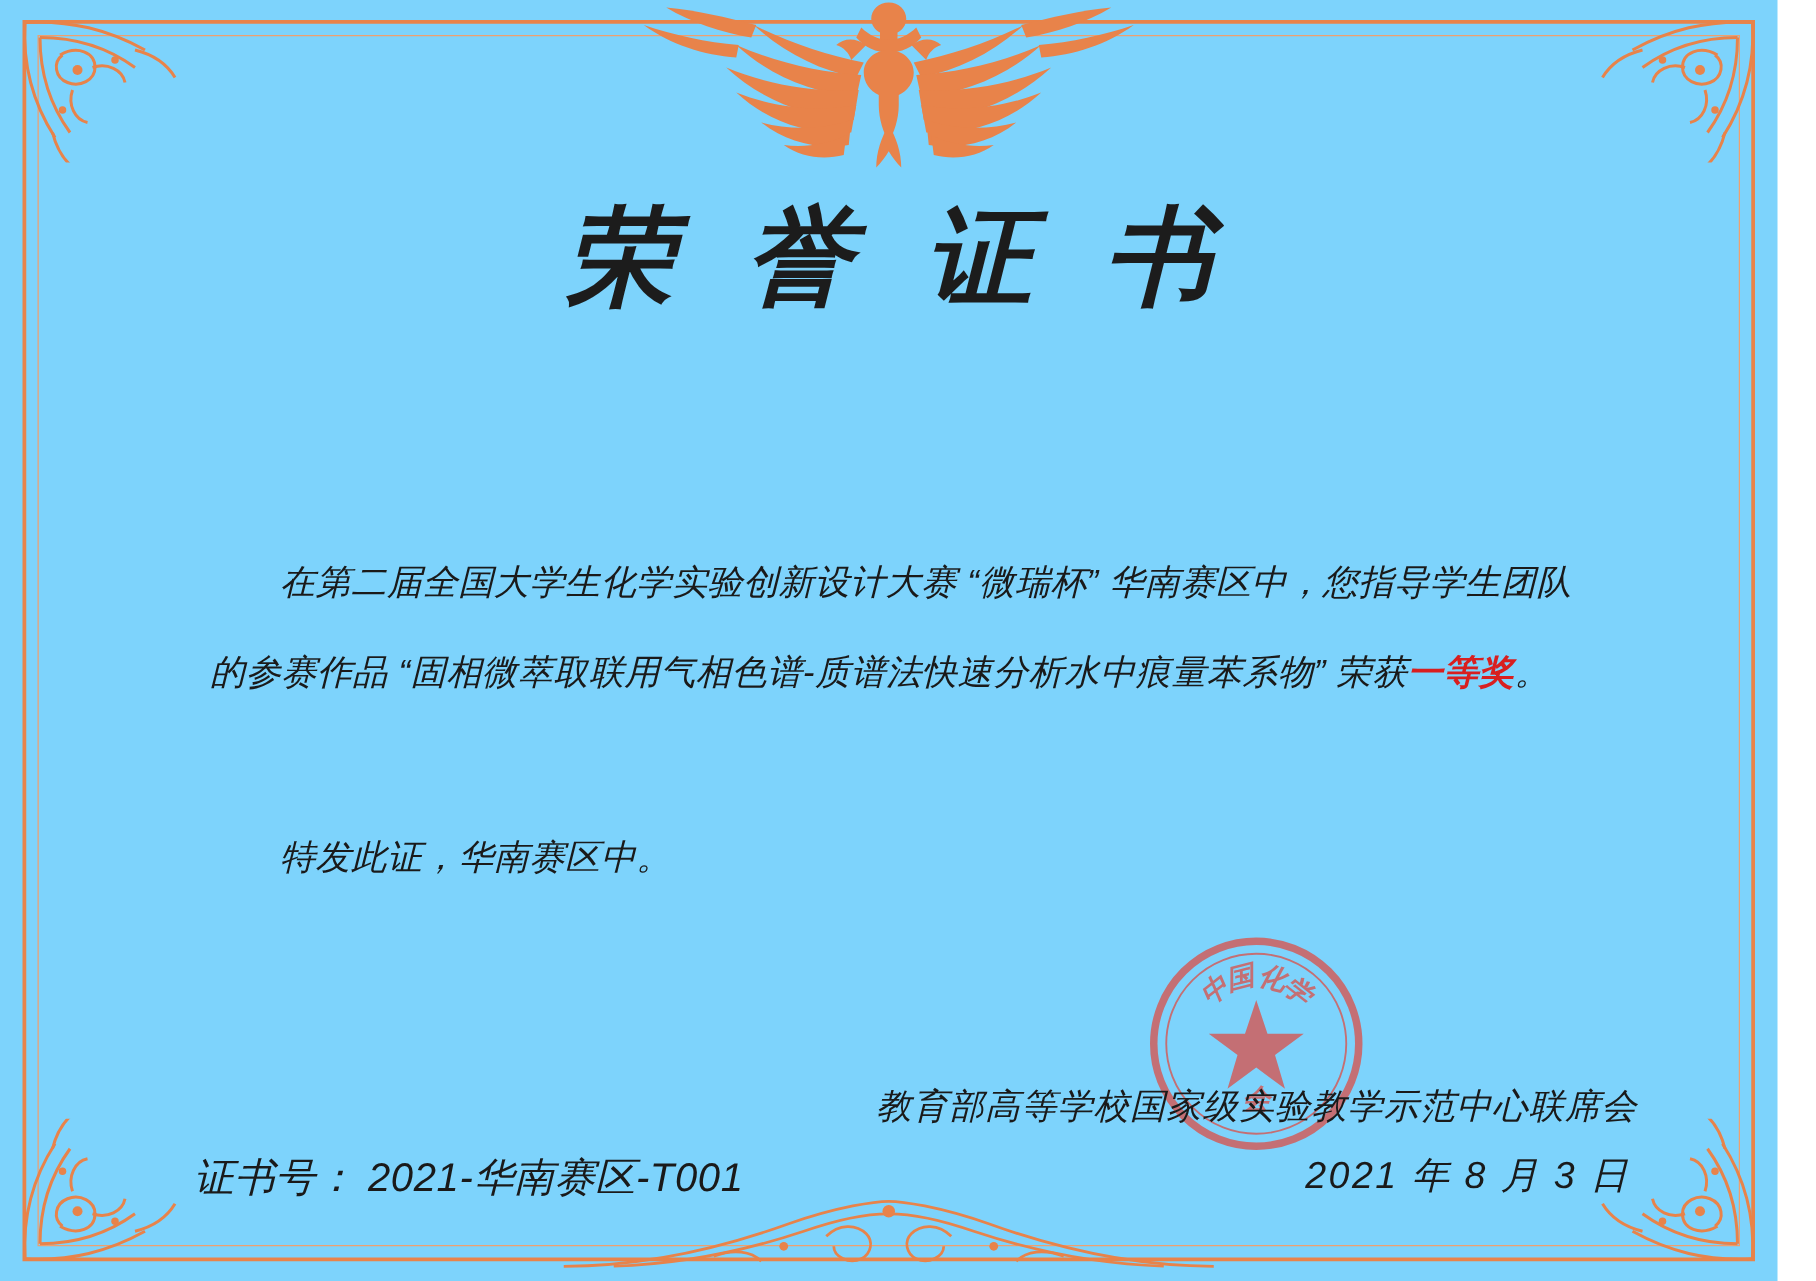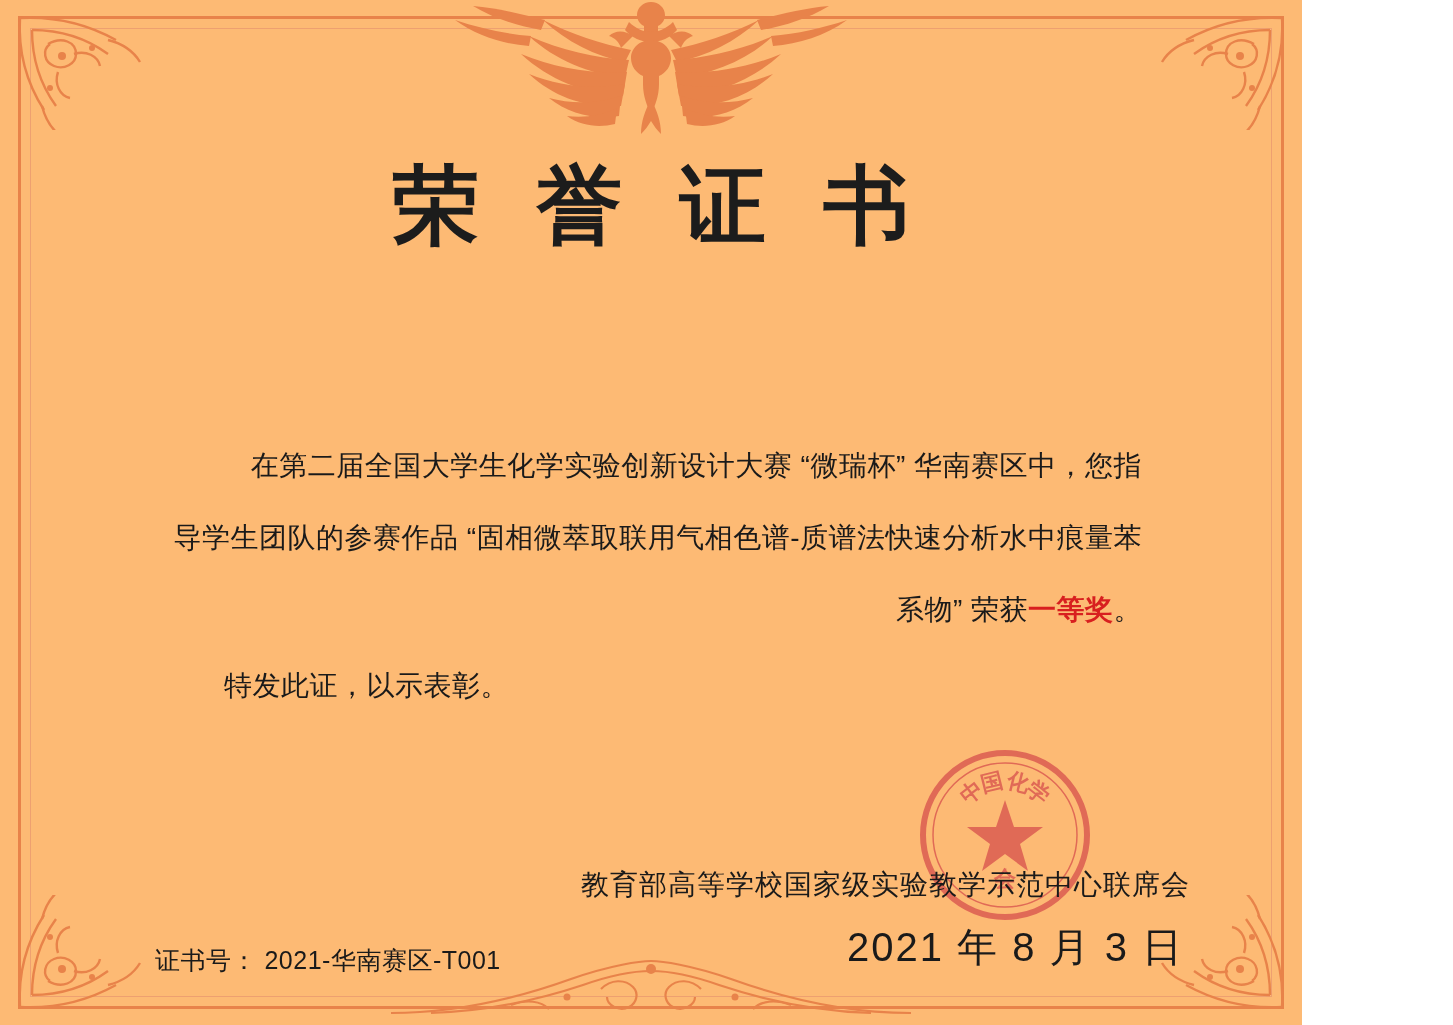--- a/index.html
+++ b/index.html
@@ -5,24 +5,25 @@
   html, body {
     margin: 0;
     padding: 0;
     background: #ffffff;
   }
   body {
     font-family: "Liberation Sans", sans-serif;
   }
   .certificate {
     position: relative;
-    width: 1302px;
+    width: 1422px;
     height: 1025px;
-    background: #fdba74;
+    background: #7dd3fc;
     overflow: hidden;
+    font-style: italic;
   }
 
   
   .border-outer {
     position: absolute;
     left: 18px;
     top: 16px;
     right: 18px;
     bottom: 16px;
     border: 3px solid #e8834a;
@@ -99,21 +100,20 @@
   .body-para {
     position: absolute;
     top: 430px;
     left: 168px;
     right: 160px;
     font-size: 28px;
     color: #1a1a1a;
     line-height: 72px;
     text-indent: 56px;
     letter-spacing: 0.5px;
-    text-align: right;
   }
   .award-highlight {
     color: #d81f1f;
     font-weight: 600;
   }
   .closing {
     position: absolute;
     top: 667px;
     left: 168px;
     font-size: 28px;
@@ -137,43 +137,43 @@
     right: 112px;
     font-size: 28px;
     color: #1a1a1a;
     letter-spacing: 1px;
     text-align: right;
   }
   .issue-date {
     position: absolute;
     top: 920px;
     right: 118px;
-    font-size: 40px;
+    font-size: 30px;
     color: #1a1a1a;
     letter-spacing: 2px;
   }
 
   
   .seal {
     position: absolute;
     left: 910px;
     top: 740px;
     width: 190px;
     height: 190px;
     opacity: 0.78;
     pointer-events: none;
   }
   .seal svg { width: 100%; height: 100%; display: block; }
 
   
   .cert-no {
     position: absolute;
-    bottom: 48px;
+    bottom: 60px;
     left: 155px;
-    font-size: 25px;
+    font-size: 32px;
     color: #1a1a1a;
     letter-spacing: 0.5px;
   }
 </style>
 </head>
 <body>
 
 <div class="certificate">
 
   <div class="border-outer"></div>
@@ -313,21 +313,21 @@
     </svg>
   </div>
 
   <div class="title">荣 誉 证 书</div>
 
 
   <div class="body-para">
     <span>在第二届全国大学生化学实验创新设计大赛 “微瑞杯” 华南赛区中，您指导学生团队的参赛作品 “固相微萃取联用气相色谱-质谱法快速分析水中痕量苯系物” 荣获</span><span class="award-highlight">一等奖</span><span>。</span>
   </div>
 
-  <div class="closing">特发此证，以示表彰。</div>
+  <div class="closing">特发此证，华南赛区中。</div>
 
   <div class="seal">
     <svg viewBox="0 0 190 190">
       <circle cx="95" cy="95" r="82" fill="none" stroke="#d9544e" stroke-width="6"></circle>
       <circle cx="95" cy="95" r="72" fill="none" stroke="#d9544e" stroke-width="1.5"></circle>
       <polygon points="95,60 104,87 133,87 110,104 118,131 95,114 72,131 80,104 57,87 86,87" fill="#d9544e"></polygon>
       <g fill="#d9544e" font-family="Liberation Serif, serif" font-size="22" font-weight="bold">
         <text x="95" y="48" text-anchor="middle" transform="rotate(-38 95 95)">中</text>
         <text x="95" y="48" text-anchor="middle" transform="rotate(-14 95 95)">国</text>
         <text x="95" y="48" text-anchor="middle" transform="rotate(14 95 95)">化</text>

